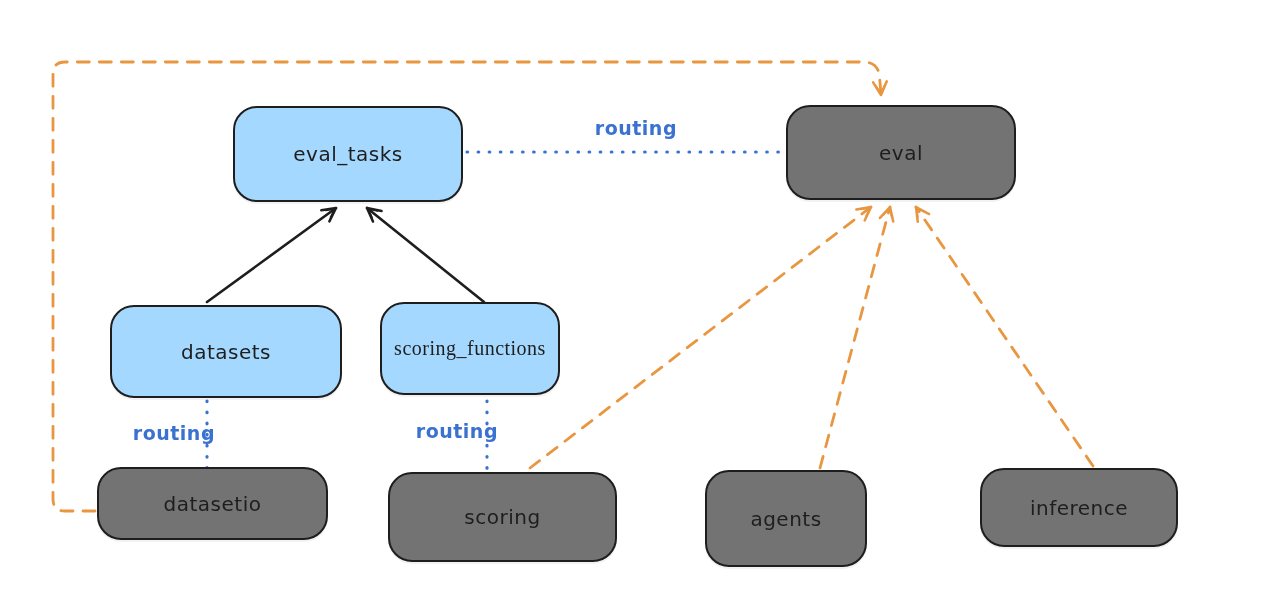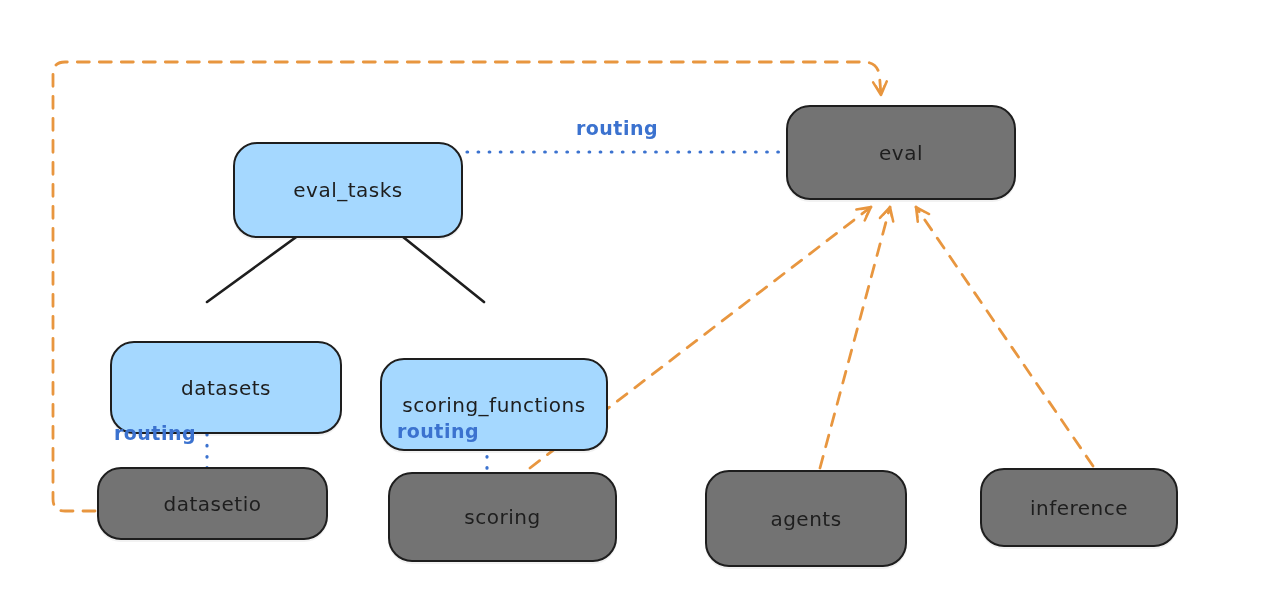--- a/index.html
+++ b/index.html
@@ -27,36 +27,36 @@
     border: 2.5px solid #1e1e1e;
     border-radius: 24px;
     display: flex;
     align-items: center;
     justify-content: center;
     font-size: 20px;
     letter-spacing: 0.5px;
     color: #1e1e1e;
     box-shadow: 0 2px 0 rgba(30,30,30,0.06);
   }
-  .node.registry { background: #a5d8ff; margin-top: 36px; }
+  .node.registry { background: #a5d8ff; }
   .node.api      { background: #737373; }
 
   .node-eval-tasks        { left: 233px; top: 106px; width: 230px; height: 96px; }
   .node-eval              { left: 786px; top: 105px; width: 230px; height: 95px; }
   .node-datasets          { left:  110px; top: 305px; width: 232px; height: 93px; }
-  .node-scoring-functions { left: 380px; top: 322px; width: 228px; height: 93px; }
+  .node-scoring-functions { left: 380px; top: 302px; width: 180px; height: 93px; font-family: Liberation Serif, serif; }
   .node-datasetio         { left:  97px; top: 467px; width: 231px; height: 73px; }
   .node-scoring           { left: 388px; top: 472px; width: 229px; height: 90px; }
-  .node-agents            { left: 705px; top: 470px; width: 202px; height: 97px; }
+  .node-agents            { left: 705px; top: 470px; width: 162px; height: 97px; }
   .node-inference         { left: 980px; top: 468px; width: 198px; height: 79px; }
 
   .edge-label {
     position: absolute;
     width: 120px;
-    text-align: center;
+    text-align: right;
     font-size: 19px;
     font-weight: bold;
     letter-spacing: 0.5px;
     color: #3b72cf;
   }
   .label-routing-top  { left: 557px; top: 117px; }
   .label-routing-left { left:  95px; top: 422px; }
   .label-routing-mid  { left: 378px; top: 420px; }
 </style>
 </head>

